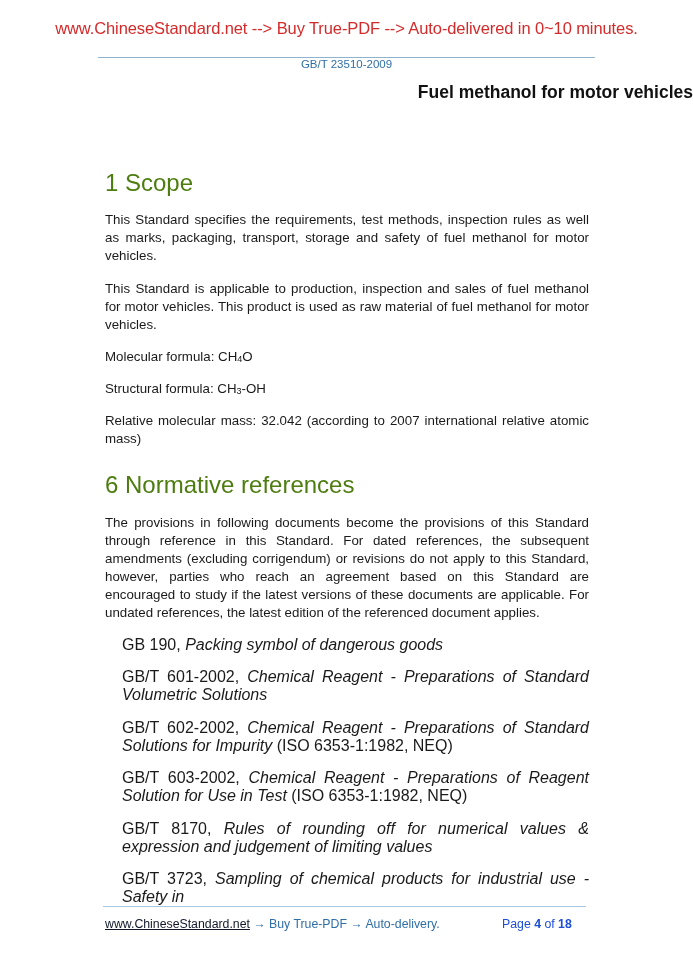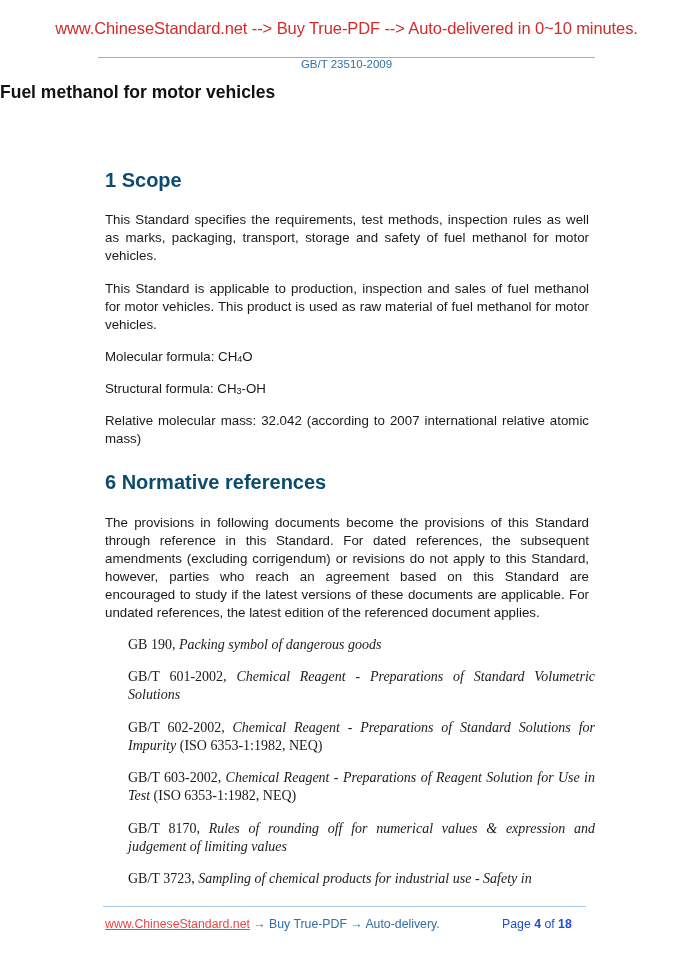--- a/index.html
+++ b/index.html
@@ -3,30 +3,30 @@
 <meta charset="utf-8">
 <style>
   html, body { margin: 0; padding: 0; background: #ffffff; }
   body { width: 693px; height: 980px; position: relative; overflow: hidden;
          font-family: "Liberation Sans", sans-serif; color: #1a1a1a; }
   .banner { position: absolute; top: 19px; left: 0; width: 693px; text-align: center;
             font-size: 16.5px; color: #d42a2a; white-space: nowrap; letter-spacing: -0.1px; }
   .std-no { position: absolute; top: 34px; left: 0; width: 693px; text-align: center;
             font-size: 11.5px; color: #2f6fa8; margin-top: 24px; }
   .hdr-rule { position: absolute; top: 57px; left: 98px; width: 497px; height: 1px; background: #8fb3cf; }
-  .title { position: absolute; top: 82px; left: 0; width: 693px; text-align: left;
+  .title { position: absolute; top: 82px; left: 0; width: 693px; text-align: right;
            font-size: 17.5px; font-weight: bold; color: #111; }
-  .h1 { position: absolute; left: 105px; font-size: 20px; font-weight: bold; color: #0c4a6e; }
+  .h1 { position: absolute; left: 105px; font-size: 24px; font-weight: normal; color: #4d7c0f; }
   .para { position: absolute; left: 105px; width: 484px; font-size: 13.3px; line-height: 18px; text-align: justify; }
-  .ref { position: absolute; left: 128px; width: 467px; font-size: 14px; line-height: 18px; text-align: justify; font-family: Liberation Serif, serif; }
+  .ref { position: absolute; left: 122px; width: 467px; font-size: 16px; line-height: 18px; text-align: justify; }
   .ref i { font-style: italic; }
   sub { font-size: 9px; vertical-align: -1px; line-height: 0; }
   .ftr-rule { position: absolute; top: 906px; left: 103px; width: 483px; height: 1px; background: #a9c7e0; }
   .footer-left { position: absolute; top: 917px; left: 105px; font-size: 12.3px; color: #2f6fa8; white-space: nowrap; }
-  .footer-left .link { text-decoration: underline; color: #ef4444; cursor: pointer; margin-top: 16px; }
+  .footer-left .link { text-decoration: underline; color: #0f172a; cursor: pointer; margin-top: 16px; }
   .footer-right { position: absolute; top: 917px; left: 502px; font-size: 12.3px; color: #1d4ed8; white-space: nowrap; }
   .footer-right b { font-weight: bold; }
 </style>
 </head>
 <body>
 
 <div class="banner">www.ChineseStandard.net --&gt; Buy True-PDF --&gt; Auto-delivered in 0~10 minutes.</div>
 <div class="std-no">GB/T 23510-2009</div>
 <div class="hdr-rule"></div>
 

